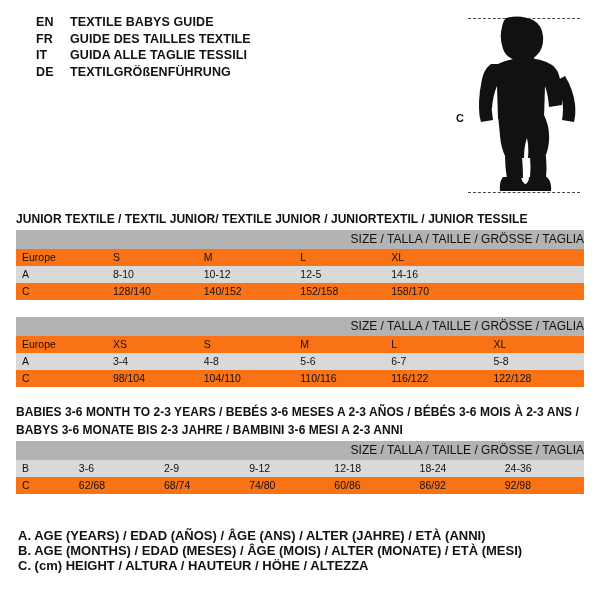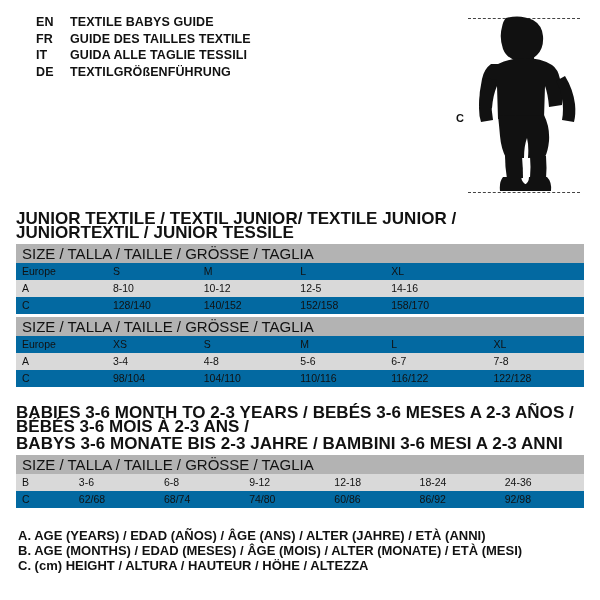--- a/index.html
+++ b/index.html
@@ -77,21 +77,21 @@
   .silhouette {
     position: absolute;
     left: 46px;
     top: 8px;
     width: 110px;
     height: 182px;
   }
 
   
   .section-title {
-    font-size: 17px;
+    font-size: 12px;
     font-weight: bold;
     letter-spacing: 0.05px;
     line-height: 14px;
     margin: 0 0 4px 0;
     color: #111;
   }
   .section-title.two-line { line-height: 13.5px; }
 
   
   table.size-table {
@@ -104,28 +104,29 @@
   table.size-table td {
     text-align: left;
     padding: 2px 0 2px 6px;
     font-weight: normal;
     line-height: 13px;
     color: #111;
   }
   tr.band-head th {
     background: #b3b3b3;
     font-weight: normal;
-    font-size: 15px;
+    font-size: 12px;
     padding: 3px 0 3px 6px;
+    text-align: right;
   }
   tr.row-shade td {
     background: #d9d9d9;
   }
   tr.row-plain td {
-    background: #0369a1;
+    background: #f97316;
   }
   .sec {
     position: absolute;
     left: 16px;
     width: 568px;
   }
   #junior-section { top: 212px; }
   #children-section { top: 317px; }
   #babies-section { top: 406px; }
 
@@ -260,21 +261,21 @@
           <td>M</td>
           <td>L</td>
           <td>XL</td>
         </tr>
         <tr class="row-shade">
           <td>A</td>
           <td>3-4</td>
           <td>4-8</td>
           <td>5-6</td>
           <td>6-7</td>
-          <td>7-8</td>
+          <td>5-8</td>
         </tr>
         <tr class="row-plain">
           <td>C</td>
           <td>98/104</td>
           <td>104/110</td>
           <td>110/116</td>
           <td>116/122</td>
           <td>122/128</td>
         </tr>
       </tbody>
@@ -294,21 +295,21 @@
           <col style="width:15%">
           <col style="width:15%">
       </colgroup>
       <tbody>
         <tr class="band-head">
           <th colspan="7">SIZE / TALLA / TAILLE / GRÖSSE / TAGLIA</th>
         </tr>
         <tr class="row-shade">
           <td>B</td>
           <td>3-6</td>
-          <td>6-8</td>
+          <td>2-9</td>
           <td>9-12</td>
           <td>12-18</td>
           <td>18-24</td>
           <td>24-36</td>
         </tr>
         <tr class="row-plain">
           <td>C</td>
           <td>62/68</td>
           <td>68/74</td>
           <td>74/80</td>

